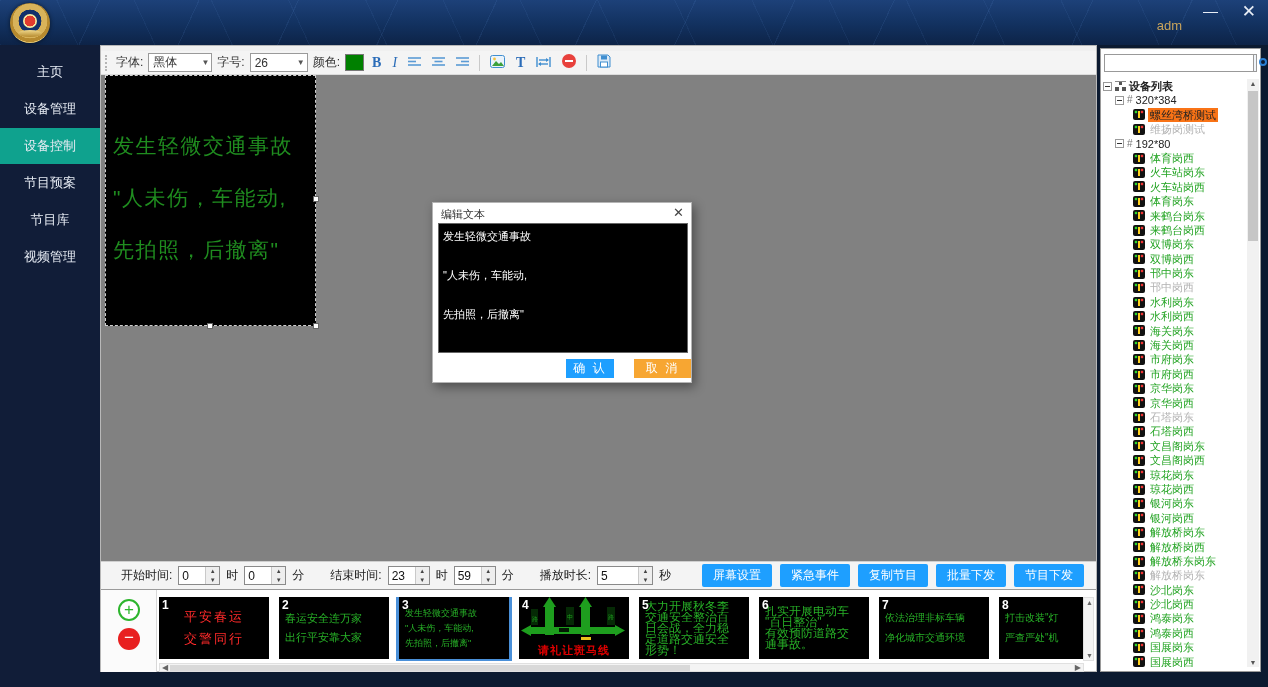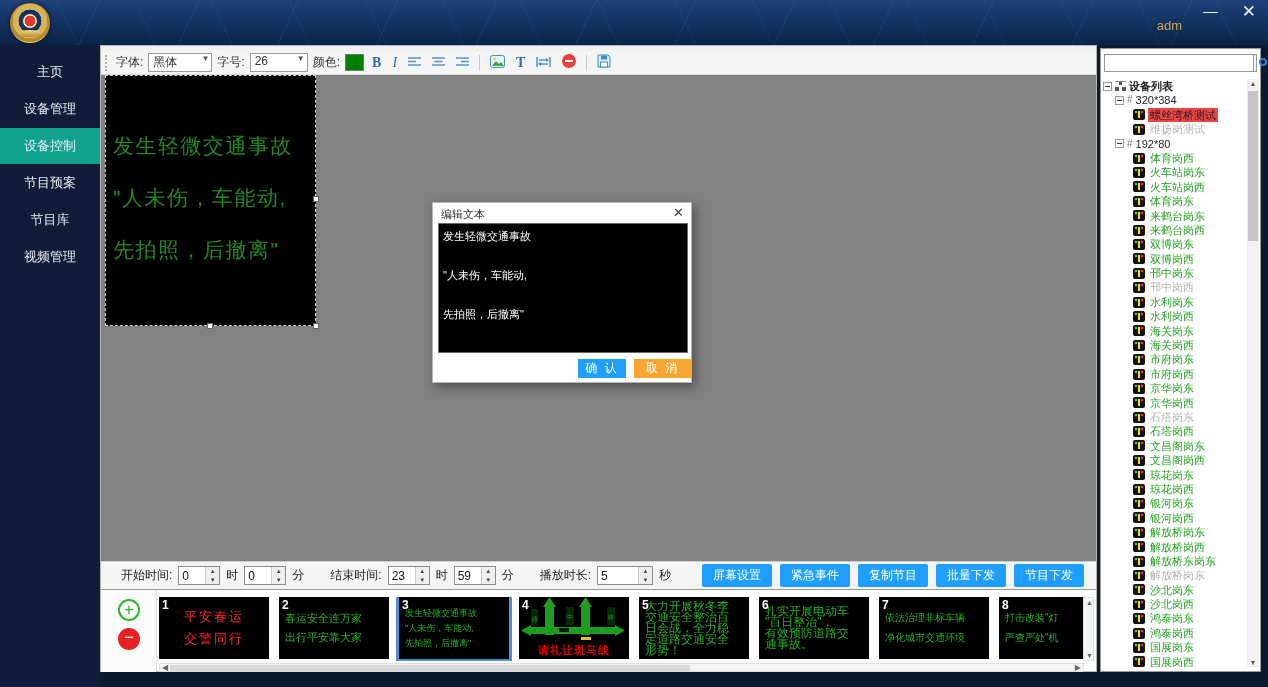--- a/index.html
+++ b/index.html
@@ -34,21 +34,21 @@
 
   
   #main { position:absolute; left:100px; top:45px; width:997px; height:627px; background:#f0f0f0;
     border:1px solid #b8b8b8; }
 
   
   #toolbar { position:absolute; left:0; top:5px; width:995px; height:24px; background:#f4f4f4;
     display:flex; align-items:center; gap:5px; padding-left:4px; border-bottom:1px solid #dcdcdc;
     font-size:12px; color:#333; }
   .grip { width:4px; height:16px; border-left:2px dotted #b5b5b5; margin-right:2px; }
-  .combo { display:inline-flex; justify-content:space-between; background:#fff;
+  .combo { display:inline-flex; align-items:center; justify-content:space-between; background:#fff;
     border:1px solid #9a9a9a; height:19px; padding:0 2px 0 4px; font-size:12px; }
   .combo .caret { font-size:8px; color:#555; margin-left:6px; }
   #font-combo{ width:64px; } #size-combo{ width:58px; }
   .swatch { width:19px; height:17px; border:1px solid #777; display:inline-block; }
   .tb-btn { color:#2b6cb8; font-size:14px; padding:0 3px; cursor:pointer; }
   .tb-bold { font-weight:bold; font-family:"Liberation Serif",serif; }
   .tb-italic { font-style:italic; font-family:"Liberation Serif",serif; }
   .tb-sep { width:1px; height:16px; background:#c9c9c9; margin:0 2px; }
   .stop-ic { width:14px; height:14px; border-radius:50%; background:#e8413c; position:relative; }
   .stop-ic::after { content:""; position:absolute; left:3px; top:6px; width:8px; height:2px; background:#fff; }
@@ -120,21 +120,21 @@
   
   #dialog { position:absolute; left:432px; top:202px; width:260px; height:181px; background:#fff;
     border:1px solid #b5b5b5; box-shadow:3px 4px 10px rgba(0,0,0,.4); z-index:50; }
   #dialog .dlg-title { position:absolute; left:8px; top:4px; font-size:11px; color:#333; }
   #dialog .dlg-close { position:absolute; right:7px; top:2px; font-size:13px; color:#444; cursor:pointer; }
   #dlg-text { position:absolute; left:5px; top:20px; width:250px; height:130px; background:#000;
     border:1px solid #666; color:#fff; font-size:11px; padding:3px 4px; overflow:hidden; }
   #dlg-text div { line-height:19.5px; white-space:pre; min-height:19.5px;}
   .dlg-btn { position:absolute; top:156px; height:19px; border:none; color:#fff; font-size:12px;
     cursor:pointer; font-family:inherit; letter-spacing:2px;}
-  #dlg-ok { left:133px; width:48px; background:#1e9fff;margin-left:12px; }
+  #dlg-ok { left:133px; width:48px; background:#1e9fff; }
   #dlg-cancel { left:201px; width:57px; background:#f7a632; }
 
   
   #device-panel { position:absolute; left:1100px; top:48px; width:161px; height:624px; background:#fff;
     border:1px solid #9a9a9a; }
   #search-row { position:absolute; left:3px; top:5px; width:153px; height:18px; display:flex; }
   #search-input { flex:1; border:1px solid #999; height:18px; font-size:11px; padding:0 3px;
     font-family:inherit; }
   #search-btn { width:22px; height:18px; border:1px solid #999; border-left:none; background:#f0f4f9;
     position:relative; cursor:pointer; }
@@ -161,21 +161,21 @@
       linear-gradient(#ffd21e,#ffd21e);
     background-repeat:no-repeat;
     background-size:12px 11px, 12px 11px, 2px 7px;
     background-position:0 0, 0 0, 5px 2px; }
   .t-root { font-weight:bold; color:#222; }
   .t-group { color:#222; padding-left:12px; }
   .t-dev { padding-left:30px; }
   .t-dev .name { padding:0 2px; }
   .t-dev.online .name { color:#21a321; }
   .t-dev.offline .name { color:#b2b2b2; }
-  .t-dev.selected .name { background:#ef4444; color:#222; }
+  .t-dev.selected .name { background:#f97316; color:#222; }
   #panel-scroll { position:absolute; right:1px; top:30px; width:12px; height:588px; background:#f1f1f1; }
   #panel-scroll .up,#panel-scroll .dn { position:absolute; left:0; width:12px; font-size:7px; color:#555;
     text-align:center; }
   #panel-scroll .up { top:1px; } #panel-scroll .dn { bottom:1px; }
   #panel-scroll .bar { position:absolute; left:1px; top:12px; width:10px; height:150px; background:#c6c6c6; }
 
   
   .al-ic { display:inline-block; }
 </style>
 </head>

